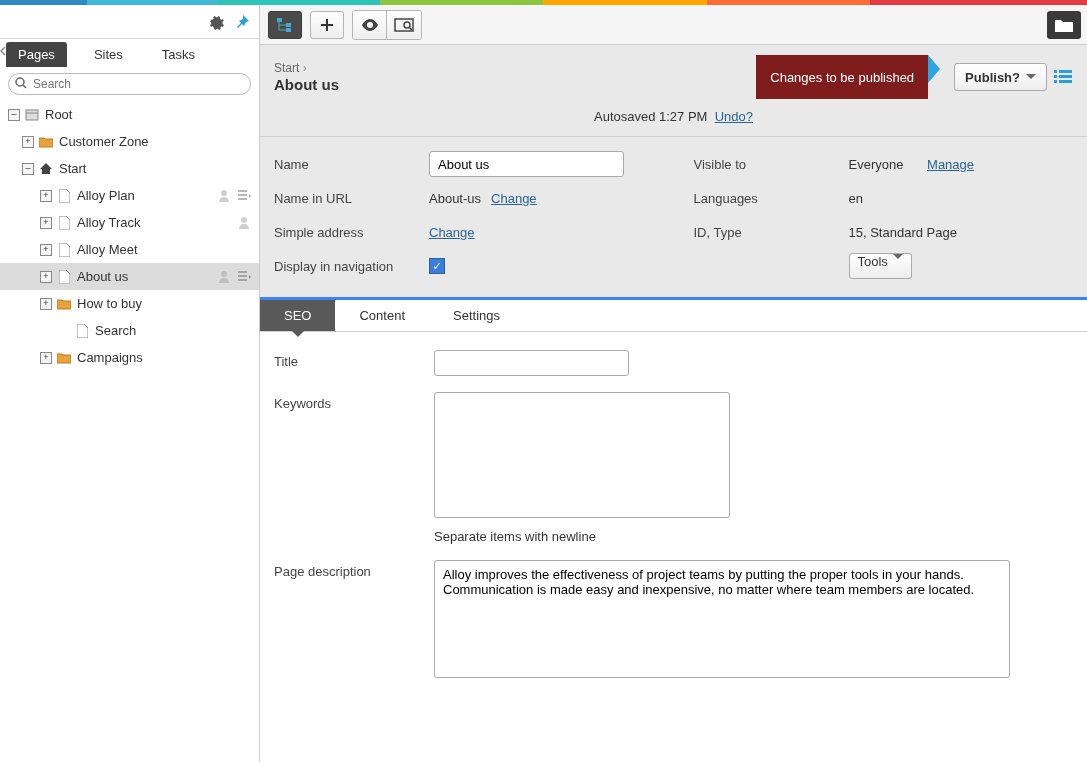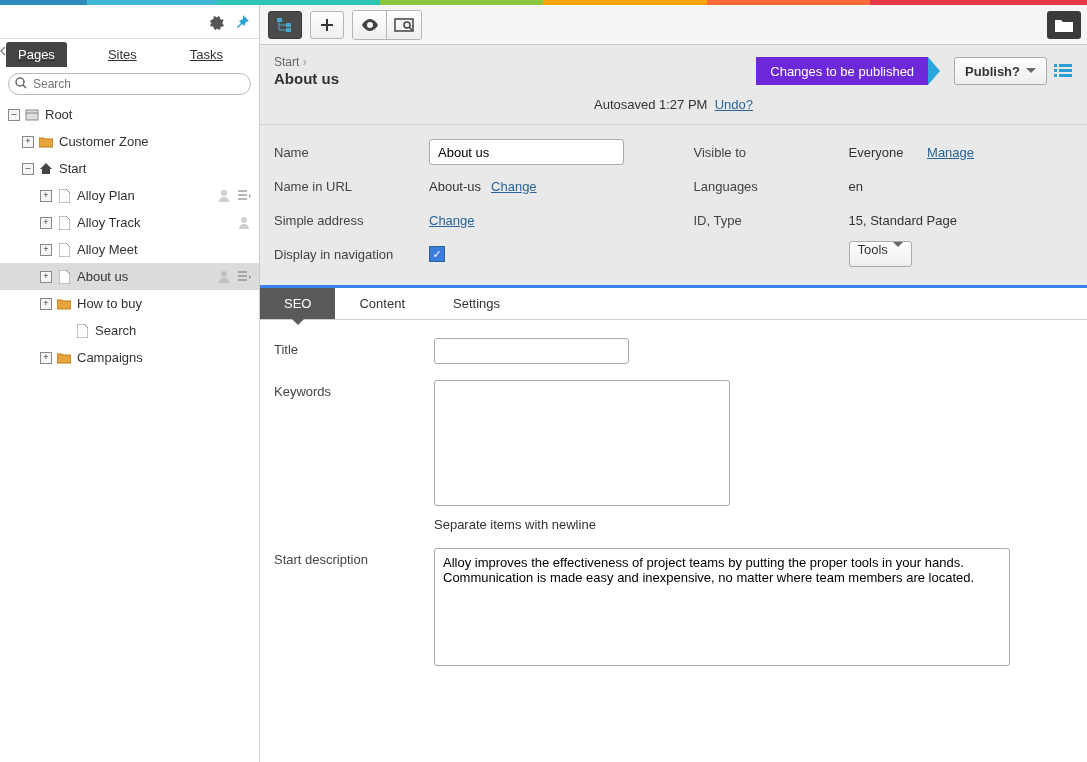--- a/index.html
+++ b/index.html
@@ -4,21 +4,21 @@
 <style>
 * { box-sizing: border-box; margin: 0; padding: 0; }
 body { font-family: Verdana, Arial, sans-serif; font-size: 12px; color: #333; background: #fff; width: 1087px; height: 762px; overflow: hidden; }
 .rainbow-bar { height: 5px; background: linear-gradient(to right, #2e8bc0 0%, #2e8bc0 8%, #41b8d5 8%, #41b8d5 20%, #2ec4b6 20%, #2ec4b6 35%, #8cc63f 35%, #8cc63f 50%, #ffa500 50%, #ffa500 65%, #ff6b35 65%, #ff6b35 80%, #e63946 80%, #e63946 100%); }
 .top-handle { position: absolute; left: 50%; top: 5px; transform: translateX(-50%); width: 34px; height: 16px; background: #3a3a3a; border-radius: 0 0 4px 4px; display: flex; align-items: center; justify-content: center; }
 .top-handle svg { width: 10px; height: 6px; }
 .main-layout { display: flex; height: calc(100% - 5px); }
 .left-panel { width: 260px; background: #fff; border-right: 1px solid #ccc; display: flex; flex-direction: column; }
 .left-panel-header { height: 34px; display: flex; justify-content: flex-end; align-items: center; padding: 0 6px; gap: 4px; border-bottom: 1px solid #ddd; }
 .icon-btn { width: 22px; height: 22px; display: flex; align-items: center; justify-content: center; cursor: pointer; }
-.nav-tabs { display: flex; align-items: flex-end; padding: 0 6px; height: 28px; gap: 29px; position: relative; text-decoration: underline; }
+.nav-tabs { display: flex; align-items: flex-end; padding: 0 6px; height: 28px; gap: 15px; position: relative; }
 .nav-tab { padding: 5px 12px; font-size: 13px; cursor: pointer; color: #333; }
 .nav-tab.active { background: #444; color: #fff; border-radius: 3px 3px 0 0; }
 .nav-tabs .chev { position: absolute; left: -2px; top: 6px; }
 .search-wrap { padding: 6px 8px; }
 .search-box { position: relative; }
 .search-box input { width: 100%; height: 22px; border: 1px solid #bbb; border-radius: 11px; padding: 0 8px 0 24px; font-size: 12px; outline: none; }
 .search-box .search-ico { position: absolute; left: 7px; top: 4px; color: #666; }
 .tree { padding: 0 0 10px 0; }
 .tree-row { display: flex; align-items: center; height: 27px; padding: 0 6px 0 0; cursor: pointer; position: relative; }
 .tree-row.selected { background: #dcdcdc; }
@@ -36,21 +36,21 @@
 .toolbar { height: 40px; background: #f5f5f5; border-bottom: 1px solid #ccc; display: flex; align-items: center; padding: 0 8px; gap: 8px; position: relative; }
 .tool-btn { width: 34px; height: 28px; border: 1px solid #b5b5b5; border-radius: 3px; background: linear-gradient(#fff,#eee); display: flex; align-items: center; justify-content: center; cursor: pointer; }
 .tool-btn.active { background: #4a4a4a; border-color: #3a3a3a; }
 .toolbar-right { position: absolute; right: 6px; top: 6px; }
 .folder-dark { width: 34px; height: 28px; background: #3a3a3a; border-radius: 3px; display: flex; align-items: center; justify-content: center; }
 .header-area { background: #e9e9e9; border-bottom: 1px solid #cfcfcf; padding: 10px 14px 0 14px; }
 .header-top { display: flex; justify-content: space-between; align-items: center; }
 .breadcrumb { font-size: 12px; color: #666; }
 .page-title { font-size: 15px; font-weight: bold; color: #333; margin-top: 1px; }
 .header-right { display: flex; align-items: center; gap: 6px; }
-.status-arrow { background: #6d28d9; color: #fff; padding: 6px 14px; font-size: 13px; position: relative; height: 28px; display: flex; align-items: center; }
+.status-arrow { background: #7f1d1d; color: #fff; padding: 6px 14px; font-size: 13px; position: relative; height: 44px; display: flex; align-items: center; }
 .status-arrow::after { content: ''; position: absolute; right: -12px; top: 0; border-top: 14px solid transparent; border-bottom: 14px solid transparent; border-left: 12px solid #2ba6de; }
 .publish-btn { height: 28px; border: 1px solid #aaa; border-radius: 3px; background: linear-gradient(#fff,#eee); padding: 0 10px; display: flex; align-items: center; gap: 6px; cursor: pointer; font-weight: bold; font-size: 13px; }
 .list-toggle { width: 20px; height: 20px; display: flex; align-items: center; justify-content: center; cursor: pointer; }
 .autosave { text-align: center; padding: 10px 0 12px 0; font-size: 13px; color: #333; }
 .autosave a { color: #2a6496; }
 .props { background: #e9e9e9; padding: 10px 14px 14px 14px; border-bottom: 3px solid #3b82f6; }
 .props-cols { display: flex; gap: 40px; }
 .props-col { flex: 1; }
 .prop-row { display: flex; align-items: center; min-height: 34px; }
 .prop-label { width: 155px; font-size: 13px; color: #444; }
@@ -383,18 +383,18 @@
         <div class="form-field"><input class="title-input" style=""></div>
       </div>
       <div class="form-row">
         <div class="form-label">Keywords</div>
         <div class="form-field">
           <textarea class="textarea keywords-ta" style=""></textarea>
           <div class="hint">Separate items with newline</div>
         </div>
       </div>
       <div class="form-row">
-        <div class="form-label">Start description</div>
+        <div class="form-label">Page description</div>
         <div class="form-field"><textarea class="textarea desc-ta" style="">Alloy improves the effectiveness of project teams by putting the proper tools in your hands. Communication is made easy and inexpensive, no matter where team members are located.</textarea></div>
       </div>
     </div>
   </div>
 </div>
 
 </body></html>

